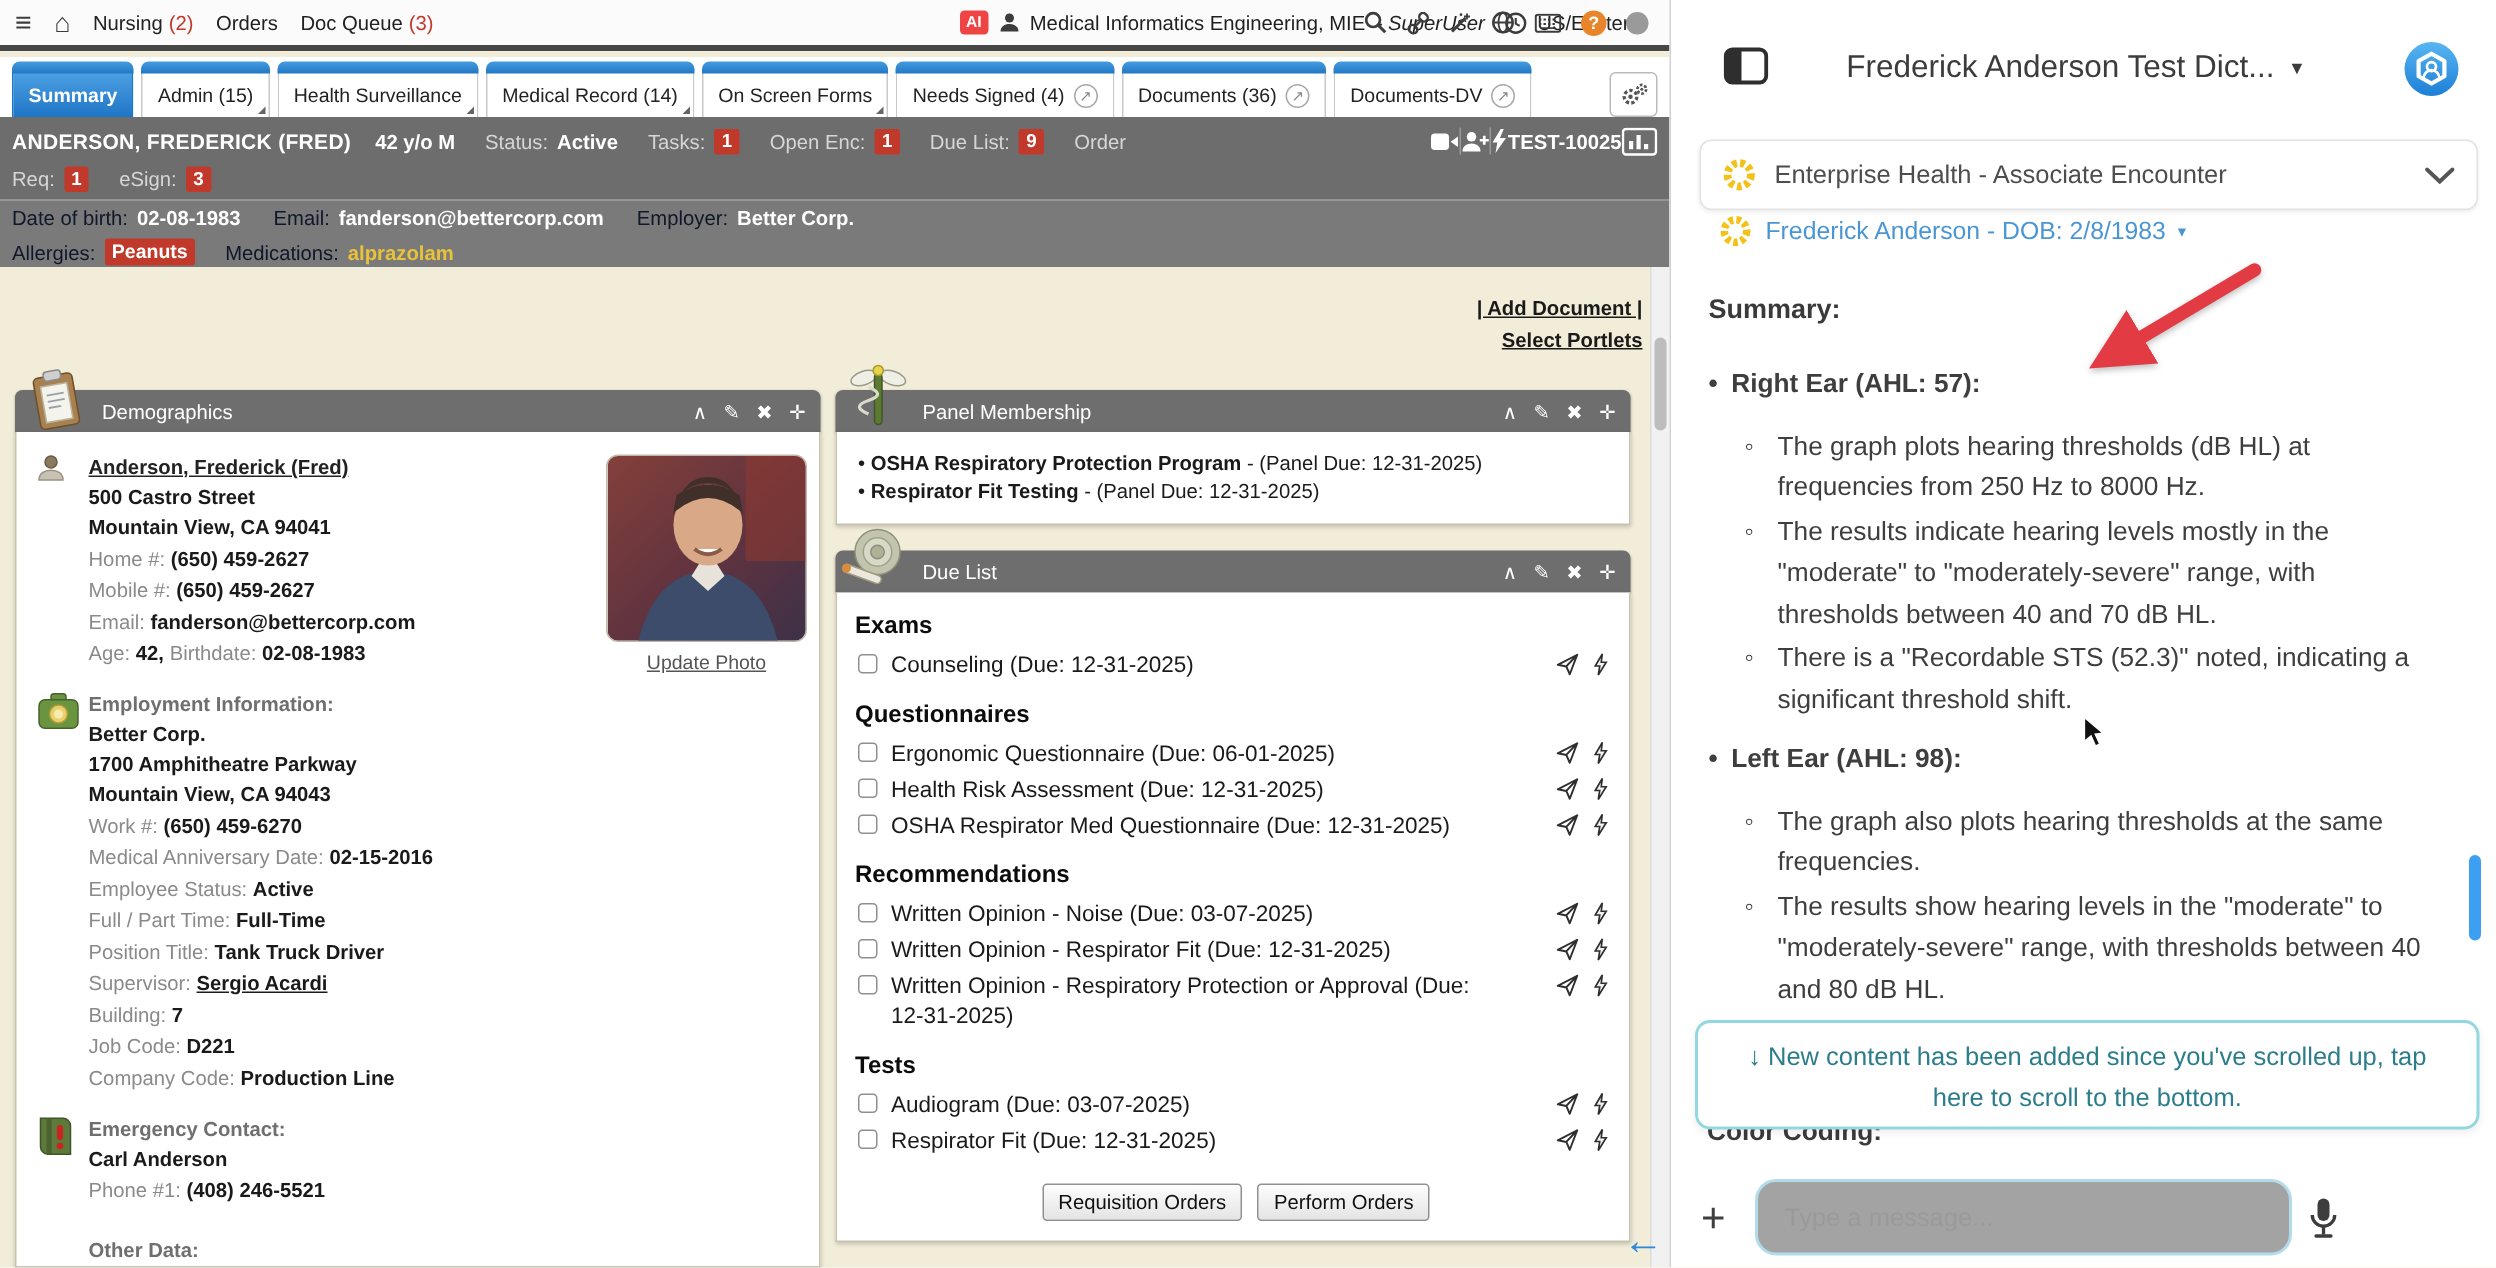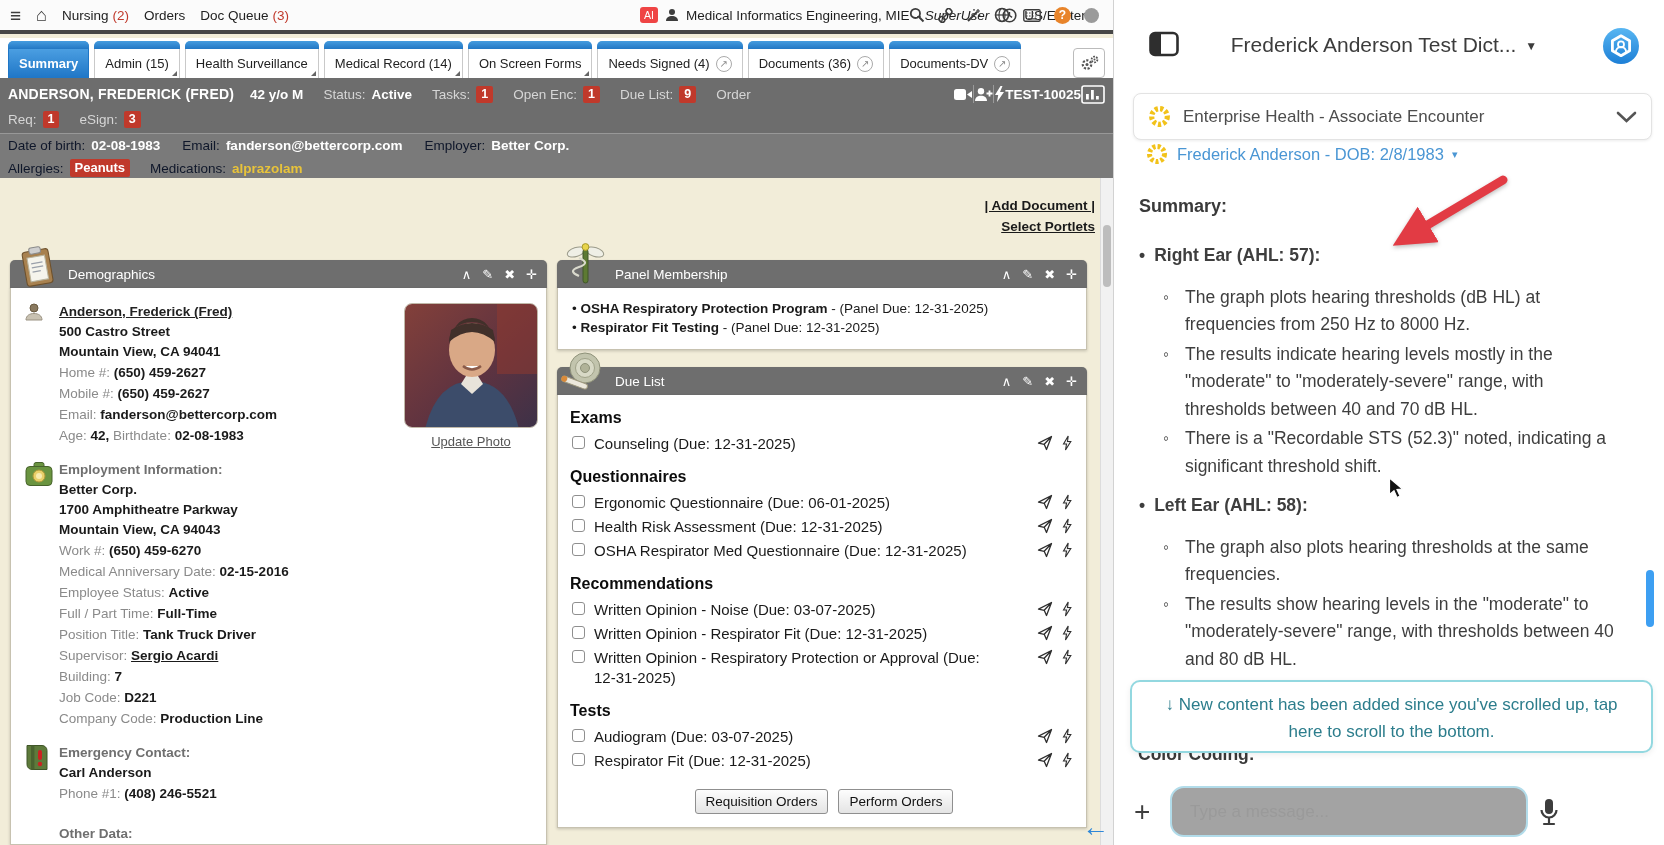--- a/index.html
+++ b/index.html
@@ -12,21 +12,21 @@
   .app-left { position:absolute; left:0; top:0; width:1113px; height:845px; background:#f2edd9; }
 
   .navbar { position:absolute; top:0; left:0; width:1113px; height:34px; background:#fbfbfb;
             border-bottom:4px solid #474747; font-size:13.5px; color:#222; }
   .nav-left { position:absolute; left:10px; top:0; height:30px; display:flex; align-items:center; gap:15px; }
   .nav-mid  { position:absolute; left:640px; top:0; height:30px; display:flex; align-items:center; gap:7px; }
   .nav-right{ position:absolute; right:14px; top:0; height:30px; display:flex; align-items:center; gap:13px; }
   .nav-item { display:flex; gap:4px; cursor:pointer; }
   .nav-count { color:#c0392b; }
   .glyph { font-size:16px; color:#3c3c3c; line-height:1; }
-  .ai-badge { background:#ef4444; color:#fff; font-weight:normal; font-size:10.5px;
+  .ai-badge { background:#ef4444; color:#fff; font-weight:bold; font-size:10.5px;
               padding:2px 4px; border-radius:3px; }
   .org { color:#1f1f1f; }
   .role { font-style:italic; }
   .help-circle { width:17px; height:17px; border-radius:50%; background:#e8842a; color:#fff;
                  font-weight:bold; font-size:12px; display:flex; align-items:center; justify-content:center; }
   .gray-circle { width:15px; height:15px; border-radius:50%; background:#9a9a9a; }
 
   .tabstrip { position:absolute; top:38px; left:0; width:1113px; height:40px; background:#fff;
               display:flex; align-items:flex-end; gap:5px; padding:0 8px; }
   .tab { height:37px; border-radius:6px 6px 0 0; background:#fff; border:1px solid #c9c9c9; border-bottom:none;
@@ -659,21 +659,21 @@
     <div class="ear-head">
       <span>•</span>
       <span>Right Ear (AHL: 57):</span>
     </div>
     <div class="pt"><span class="mk">◦</span><span>The graph plots hearing thresholds (dB HL) at frequencies from 250 Hz to 8000 Hz.</span></div>
     <div class="pt"><span class="mk">◦</span><span>The results indicate hearing levels mostly in the "moderate" to "moderately-severe" range, with thresholds between 40 and 70 dB HL.</span></div>
     <div class="pt"><span class="mk">◦</span><span>There is a "Recordable STS (52.3)" noted, indicating a significant threshold shift.</span></div>
 
     <div class="ear-head left-ear-group">
       <span>•</span>
-      <span>Left Ear (AHL: 58):</span>
+      <span>Left Ear (AHL: 98):</span>
     </div>
     <div class="pt"><span class="mk">◦</span><span>The graph also plots hearing thresholds at the same frequencies.</span></div>
     <div class="pt"><span class="mk">◦</span><span>The results show hearing levels in the "moderate" to "moderately-severe" range, with thresholds between 40 and 80 dB HL.</span></div>
     <div class="pt"><span class="mk">◦</span><span>There is a "Recordable STS (65.6)" noted</span></div>
   </div>
 
   <div class="color-coding">Color Coding:</div>
 
   <div class="notice">
     <span>↓</span>

